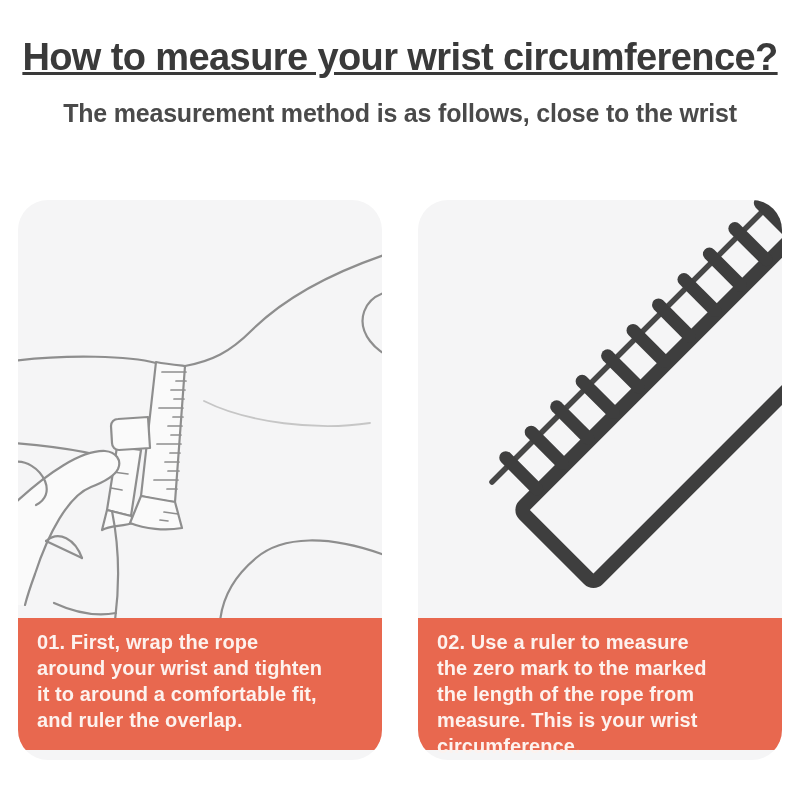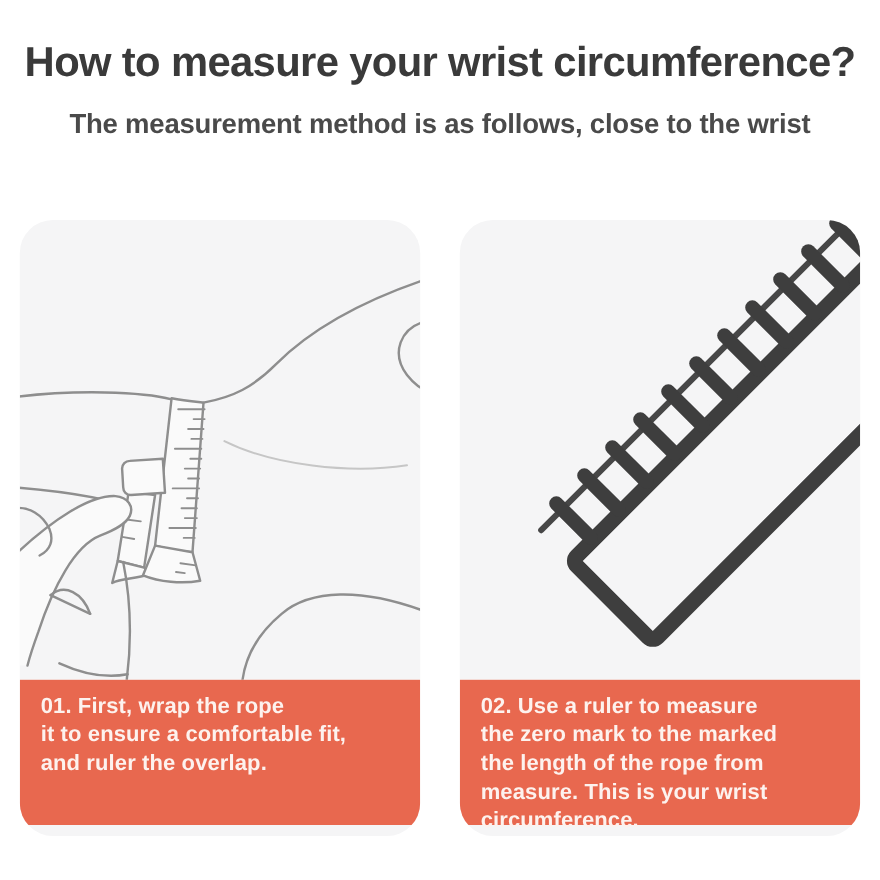--- a/index.html
+++ b/index.html
@@ -30,21 +30,21 @@
     box-sizing:border-box;padding:11px 18px 0 19px;
     background:#e8684f;color:#fdf2ee;
     font-size:20px;font-weight:bold;line-height:26px;letter-spacing:0.1px;
   }
   .panel div{white-space:nowrap;}
   svg{display:block;}
 </style>
 </head>
 <body>
 
-<div class="page-title" style="color: rgb(58, 58, 58);">How to measure your wrist circumference?</div>
+<div class="page-title" style="color: rgb(58, 58, 58); text-decoration: underline;">How to measure your wrist circumference?</div>
 
 <div class="page-subtitle" style="color: rgb(74, 74, 74);">The measurement method is as follows, close to the wrist</div>
 
 <div class="card left" style="background-color: rgb(245, 245, 246);">
   <svg class="illus" viewBox="0 0 364 418">
     <g stroke="#8e8e8e" stroke-width="2.2" fill="none" stroke-linecap="round" stroke-linejoin="round">
 
       <path d="M -5,161 C 50,154 112,156 138,163"></path>
       <path d="M -5,243 C 45,247 84,253 110,265"></path>
 
@@ -90,21 +90,22 @@
         <path d="M -5,262 C 8,260 21,268 27,281 C 31,291 28,300 18,305"></path>
         <path d="M 28,341 L 64,358"></path>
         <path d="M 28,341 C 41,330 57,339 64,358"></path>
         <path d="M 94,311 C 101,346 102,382 97,420"></path>
         <path d="M 36,403 C 60,414 82,416 98,413"></path>
       </g>
     </g>
   </svg>
   <div class="panel" style="background-color: rgb(232, 104, 79); color: rgb(253, 242, 238);">
       <div>01. First, wrap the rope</div>
-      <div>it to ensure a comfortable fit,</div>
+      <div>around your wrist and tighten</div>
+      <div>it to around a comfortable fit,</div>
       <div>and ruler the overlap.</div>
     </div>
 </div>
 
 <div class="card right" style="background-color: rgb(245, 245, 246);">
   <svg class="illus" viewBox="0 0 364 418">
 
     <path d="M 74,282 L 348,8" stroke="#474747" stroke-width="5.5" stroke-linecap="round" fill="none"></path>
 
     <g transform="translate(92,310) rotate(-45)" stroke="#3e3e3e" fill="none">

